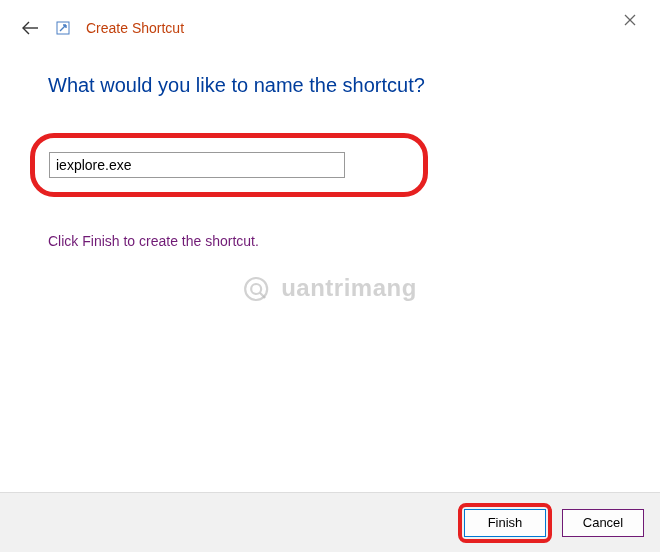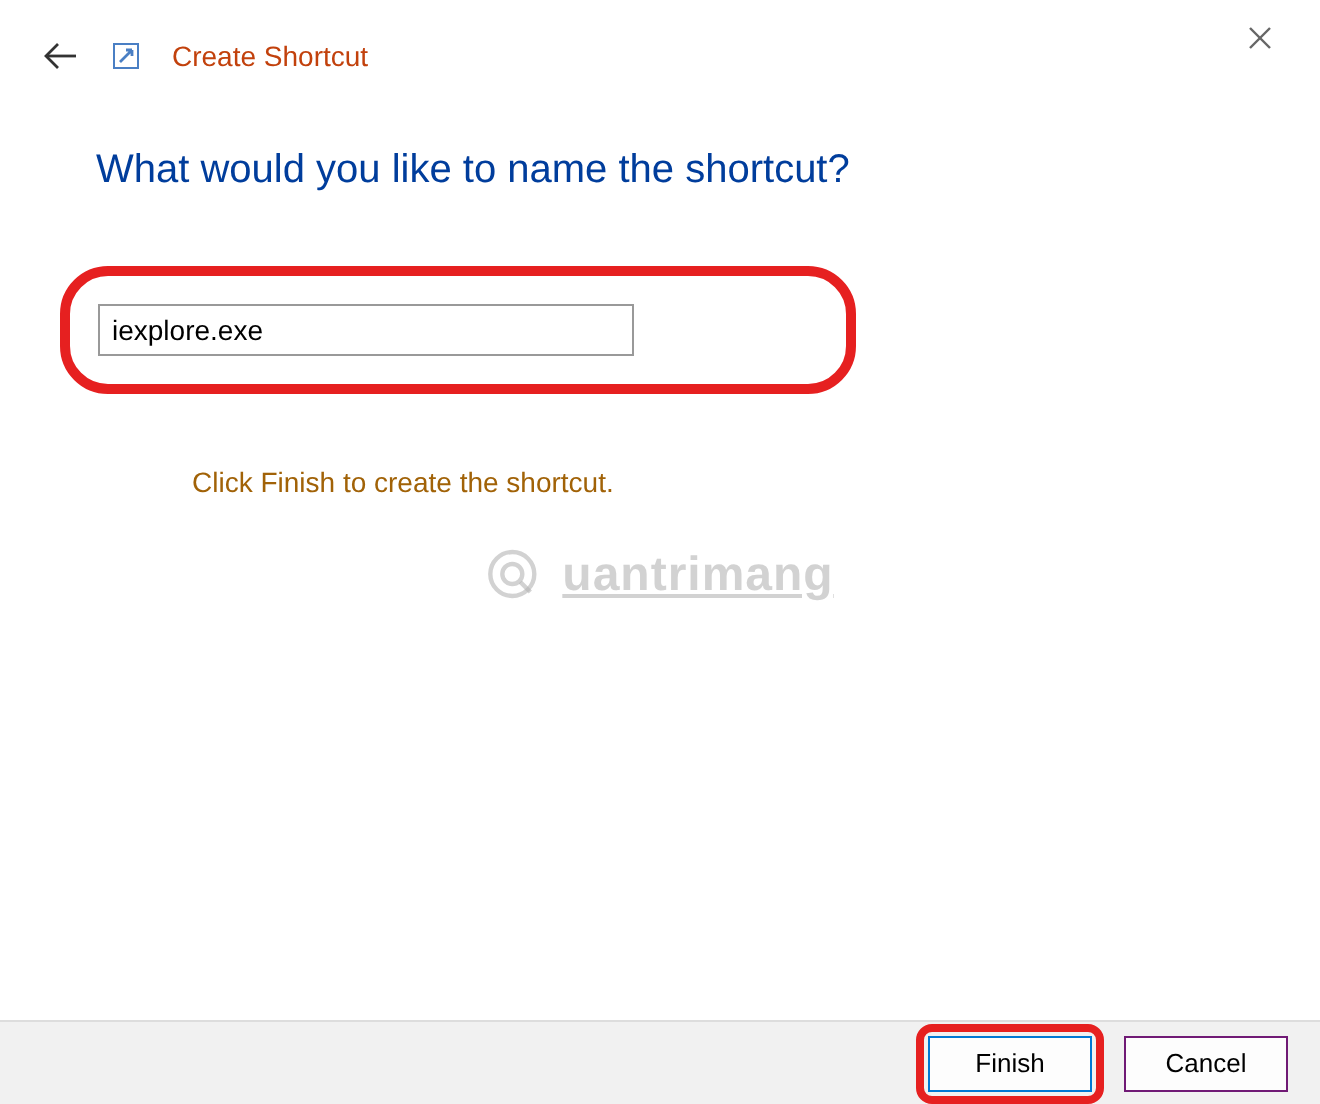--- a/index.html
+++ b/index.html
@@ -66,60 +66,58 @@
       width: 398px;
       margin-left: -18px;
     }
     .input-label {
       font-size: 14px;
       color: #222;
       margin-bottom: 6px;
       display: block;
     }
     .text-input {
-      width: 268px;
+      width: 296px;
       height: 26px;
       padding: 2px 6px;
       font-size: 14px;
       border: 1px solid #999;
       background: #fff;
       outline: none;
     }
     .help-text {
       font-size: 14px;
-      color: #a16207;
+      color: #701a75;
       margin-top: 36px;
-      margin-left: 48px;
     }
     .watermark {
       position: absolute;
       top: 274px;
       left: 50%;
       transform: translateX(-50%);
       font-size: 24px;
       font-weight: 600;
       color: rgba(180, 180, 180, 0.6);
       letter-spacing: 0.5px;
       pointer-events: none;
       display: flex;
-      align-items: flex-start;
+      align-items: flex-end;
       gap: 12px;
-      text-decoration: underline;
     }
     .watermark-icon {
       display: inline-flex;
       align-items: center;
       justify-content: center;
     }
     .button-bar {
       position: absolute;
       bottom: 0;
       left: 0;
       right: 0;
-      height: 42px;
+      height: 60px;
       background: #f1f1f1;
       border-top: 1px solid #ddd;
       display: flex;
       justify-content: flex-end;
       align-items: center;
       padding-right: 16px;
       gap: 10px;
     }
     .btn {
       min-width: 82px;

